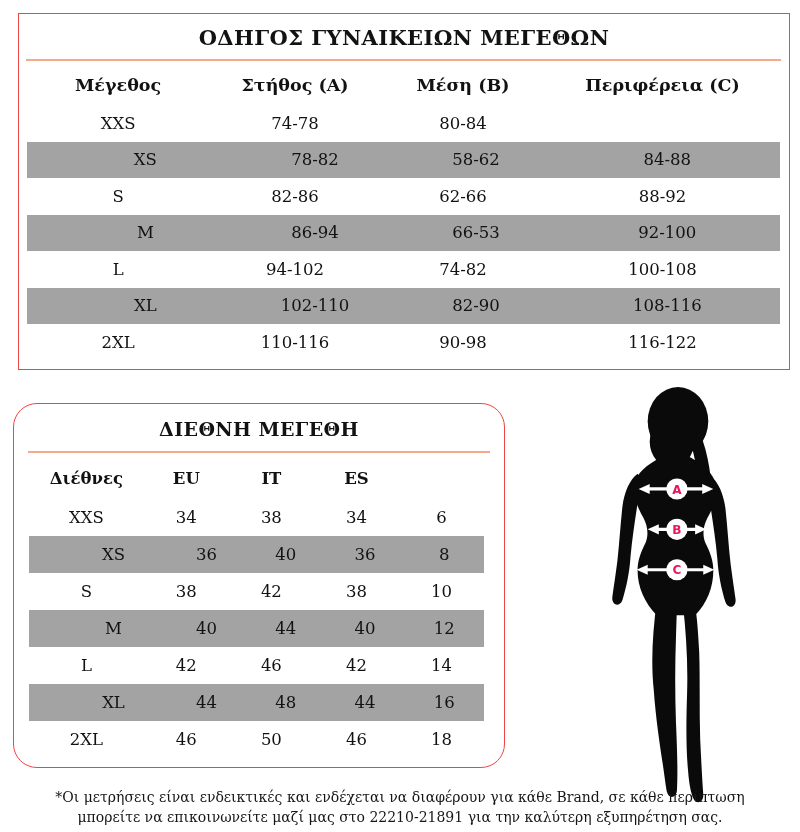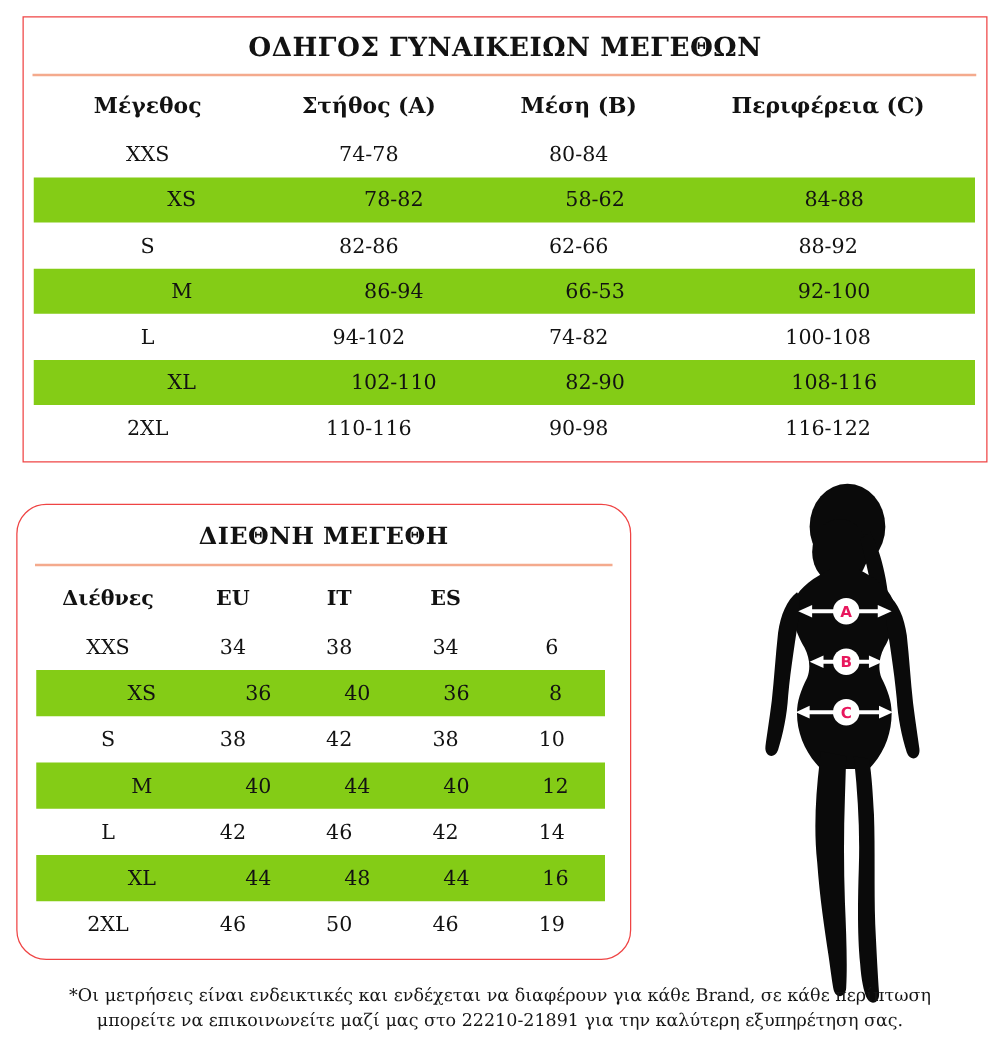--- a/index.html
+++ b/index.html
@@ -20,21 +20,21 @@
   .thead{font-weight:700;}
   .t1 .thead{margin:4px 9px 0 8px;height:40px;font-size:17.5px;}
   .t2 .thead{margin:4px 20px 0 15px;height:42px;font-size:16.5px;}
   .t1-grid{display:grid;grid-template-columns:24.2% 22.8% 21.8% 31.2%;}
   .t2-grid{display:grid;grid-template-columns:1.35fr 1fr 1fr 1fr 1fr;}
   .t1 .rows{margin:0 9px 0 8px;}
   .t2 .rows{margin:0 20px 0 15px;}
   .trow{font-size:16.5px;}
   .t1 .trow{height:36.5px;}
   .t2 .trow{height:37px;}
-  .trow.stripe{background:#84cc16;padding-left:31px;}
+  .trow.stripe{background:#a3a3a3;padding-left:31px;}
   .cell,.hcell{display:flex;align-items:center;justify-content:center;text-align:center;white-space:nowrap;}
   .figure-wrap{position:absolute;left:558px;top:385px;width:244px;height:424px;}
   .figure-wrap svg{display:block;width:100%;height:100%;}
   .footnote{
     position:absolute;left:50px;right:50px;top:787px;text-align:center;
     font-size:14px;line-height:20px;color:#161616;
   }
 </style>
 </head>
 <body>
@@ -143,21 +143,21 @@
         <div class="cell">44</div>
         <div class="cell">48</div>
         <div class="cell">44</div>
         <div class="cell">16</div>
       </div>
       <div class="trow t2-grid">
         <div class="cell">2XL</div>
         <div class="cell">46</div>
         <div class="cell">50</div>
         <div class="cell">46</div>
-        <div class="cell">19</div>
+        <div class="cell">18</div>
       </div>
     </div>
 </section>
 
 <div class="figure-wrap">
   <svg viewBox="0 0 240 420" xmlns="http://www.w3.org/2000/svg">
     <g fill="#0a0a0a">
       <ellipse cx="118" cy="36" rx="30" ry="34"></ellipse>
       <ellipse cx="112" cy="56" rx="22" ry="26"></ellipse>
       <path d="M 136 40 C 146 58 151 85 152 112 C 147 116 143 110 140 98 C 136 80 132 60 128 46 Z"></path>

